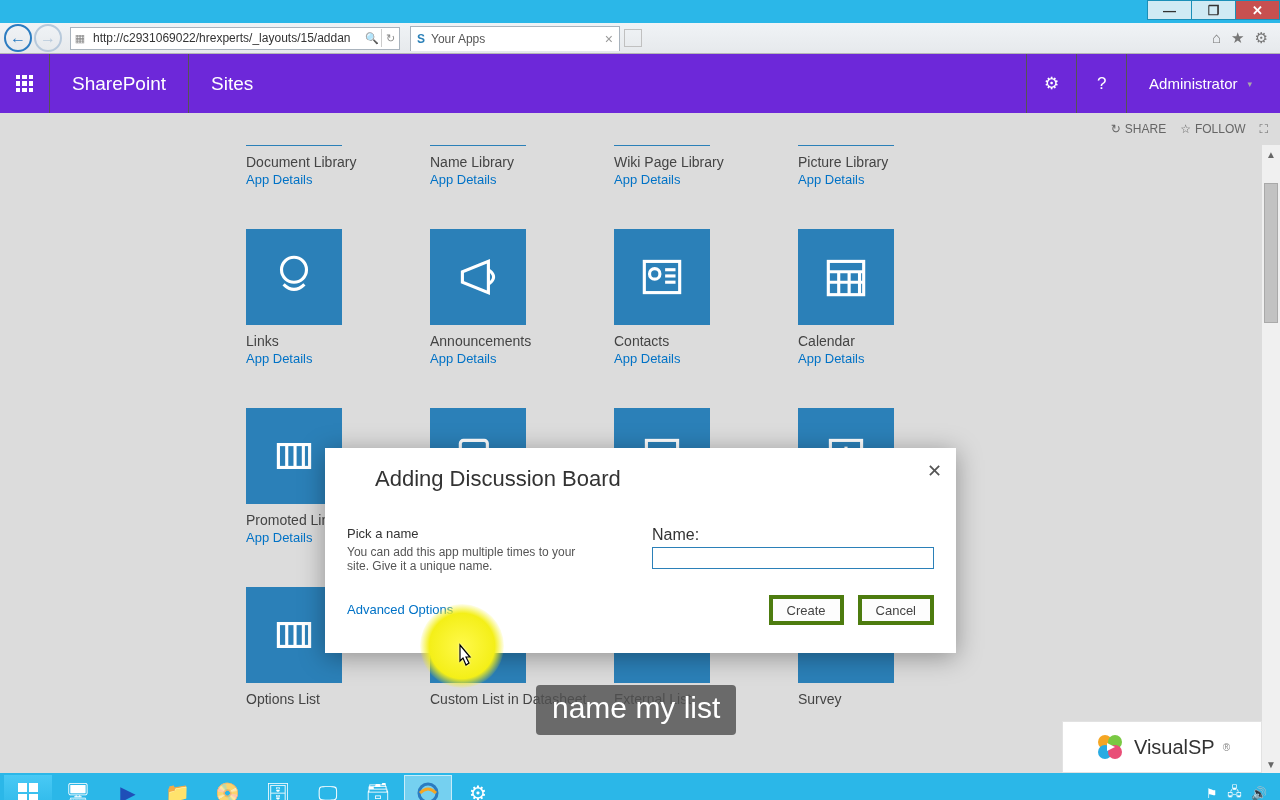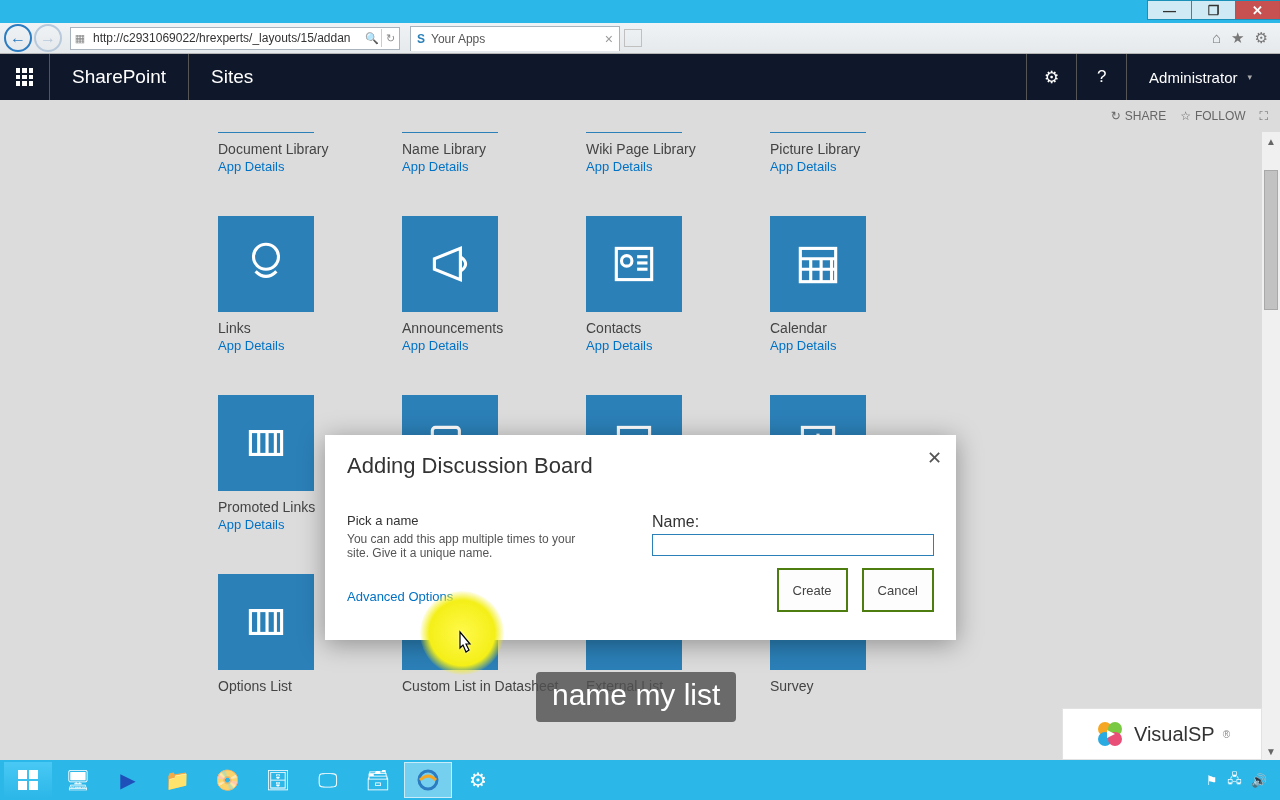--- a/index.html
+++ b/index.html
@@ -17,58 +17,58 @@
   .url-wrap { display:flex;align-items:center;border:1px solid #a9b3bd; height:23px; background:#fff; margin-left:6px; width:330px;}
   .url-text { flex:1; font-size:12px; color:#333; padding:0 4px; white-space:nowrap;overflow:hidden;}
   .url-icon { width:18px; height:18px; display:flex;align-items:center;justify-content:center;font-size:11px;color:#888;}
   .tab-row { display:flex; margin-left:10px;}
   .browser-tab { height:25px; width:210px; background:#fff; border:1px solid #a9b3bd; border-bottom:none; display:flex;align-items:center;padding:0 6px;font-size:12px;color:#555;position:relative;}
   .tab-close { position:absolute;right:6px;color:#999;font-size:14px;}
   .newtab { width:18px; height:18px; border:1px solid #c0c0c0; margin-left:4px;align-self:center;}
   .bar-right { margin-left:auto; display:flex; gap:10px; padding-right:8px; color:#777;font-size:15px;}
   
   
-  .suitebar { height: 46px; background: #0f172a; color:#fff; display:flex; align-items:stretch;}
+  .suitebar { height: 59px; background: #6d28d9; color:#fff; display:flex; align-items:stretch;}
   .waffle { width:50px;display:flex;align-items:center;justify-content:center;border-right:1px solid #555;}
   .waffle-grid{width:18px;height:18px;display:grid;grid-template-columns:repeat(3,1fr);grid-template-rows:repeat(3,1fr);gap:2px;}
   .waffle-grid div{background:#fff;}
   .suite-txt { display:flex;align-items:center;padding:0 22px;font-size:19px;font-weight:300;border-right:1px solid #555;}
   .suite-right{margin-left:auto;display:flex;align-items:stretch;}
   .suite-btn{width:50px;display:flex;align-items:center;justify-content:center;border-left:1px solid #555;font-size:17px;}
   .suite-user{display:flex;align-items:center;padding:0 28px 0 22px;font-size:15px;border-left:1px solid #555;gap:10px;text-align:center;}
   
   
   .ribbon { height: 32px; background: #dcdcdc; display:flex; justify-content:flex-end;align-items:center;padding-right:12px;gap:14px;color:#666;font-size:12px;}
   .ribbon-item{display:flex;align-items:center;gap:4px;}
   
   
-  .content { position:relative; height: 628px; background:#dcdcdc; overflow:hidden;}
+  .content { position:relative; height: 628px; background:#dcdcdc; overflow:hidden;padding-left:28px;}
   .scroll-track{position:absolute;right:0;top:0;width:18px;height:100%;background:#f0f0f0;display:flex;flex-direction:column;align-items:center;}
   .scroll-thumb{width:14px;height:140px;background:#c2c2c2;margin-top:20px;border:1px solid #a9a9a9;}
   .scroll-arrow{font-size:10px;color:#666;height:18px;display:flex;align-items:center;}
   .apps-grid{padding:0 0 0 218px;position:relative;}
   .app-row{display:flex;gap:88px;margin-bottom:42px;}
   .app-row.top{margin-top:-95px;}
   .tile{width:96px;height:96px;background:#2b80b8;display:flex;align-items:center;justify-content:center;color:#fff;}
   .app-col{width:96px;}
   .app-title{font-size:14px;color:#444;margin-top:8px;white-space:nowrap;}
   .app-link{font-size:13px;color:#0072c6;margin-top:2px;cursor:pointer;}
   
   
   .dialog{position:absolute;left:325px;top:303px;width:631px;height:205px;background:#fff;box-shadow:0 4px 24px rgba(0,0,0,0.35);padding:18px 22px;z-index:5;}
-  .dialog-title{font-size:22px;font-weight:300;color:#333;}
+  .dialog-title{font-size:22px;font-weight:300;color:#333;margin-left:28px;}
   .dialog-close{position:absolute;right:14px;top:12px;font-size:18px;color:#555;cursor:pointer;}
   .dialog-body{display:flex;margin-top:34px;gap:60px;}
   .dialog-left{width:260px;font-size:12px;color:#555;}
   .dialog-left .h{color:#333;font-size:13px;margin-bottom:4px;}
   .dialog-right .lbl{font-size:16px;color:#333;margin-bottom:3px;}
   .name-input{width:282px;height:22px;border:1px solid #2b80b8;padding:2px 4px;font-size:13px;}
   .adv-link{color:#0072c6;font-size:13px;position:absolute;left:22px;bottom:36px;cursor:pointer;}
   .dlg-buttons{position:absolute;right:22px;bottom:28px;display:flex;gap:14px;}
-  .dlg-btn{min-width:64px;height:44px;border:2px solid #4d7c0f;background:#fdfdfd;font-size:13px;color:#444;cursor:pointer;padding:0 14px;}
+  .dlg-btn{min-width:64px;height:30px;border:4px solid #4d7c0f;background:#fdfdfd;font-size:13px;color:#444;cursor:pointer;padding:0 14px;}
   
   
   .highlight{position:absolute;left:420px;top:459px;width:84px;height:84px;border-radius:50%;background:radial-gradient(circle,#fff94a 0%,#f4ef18 55%,rgba(244,239,24,0) 72%);z-index:6;}
   .cursor{position:absolute;left:453px;top:498px;z-index:7;font-size:18px;color:#000;pointer-events:none;}
   .cursor svg{filter:drop-shadow(0 0 1px #fff);}
   
   
   .caption{position:absolute;left:536px;top:540px;background:rgba(80,80,80,0.82);color:#fff;font-size:30px;padding:6px 16px 10px;border-radius:4px;z-index:8;}
   
   

